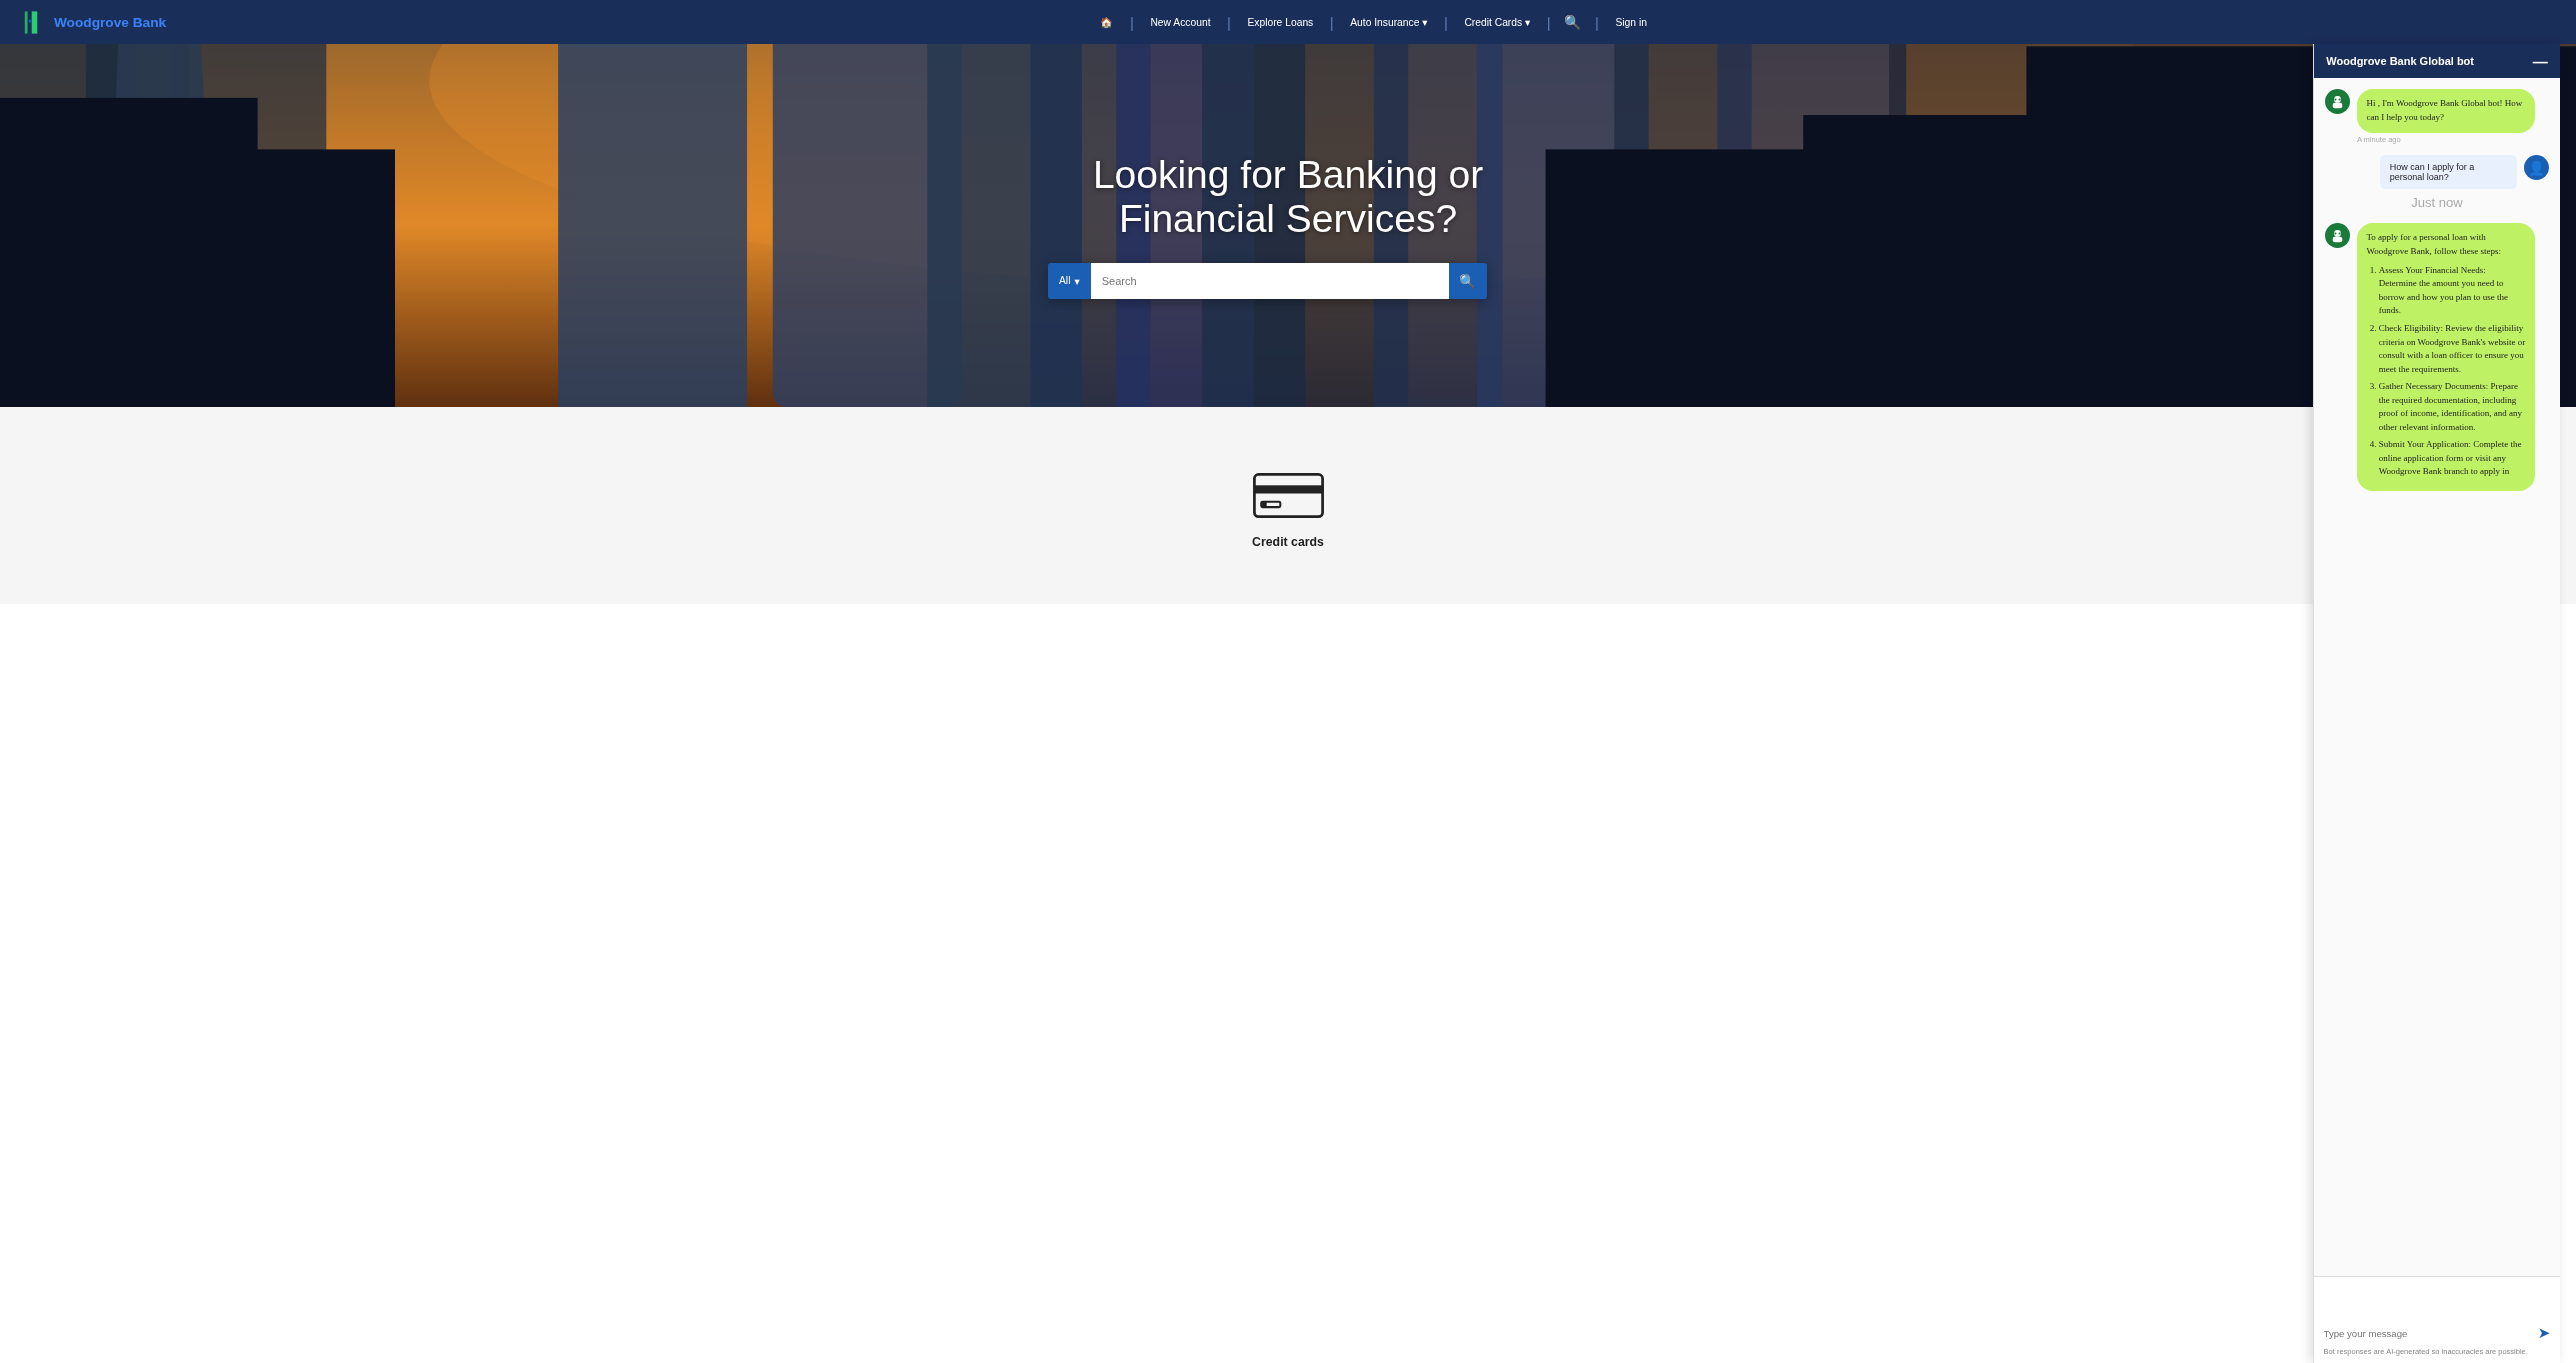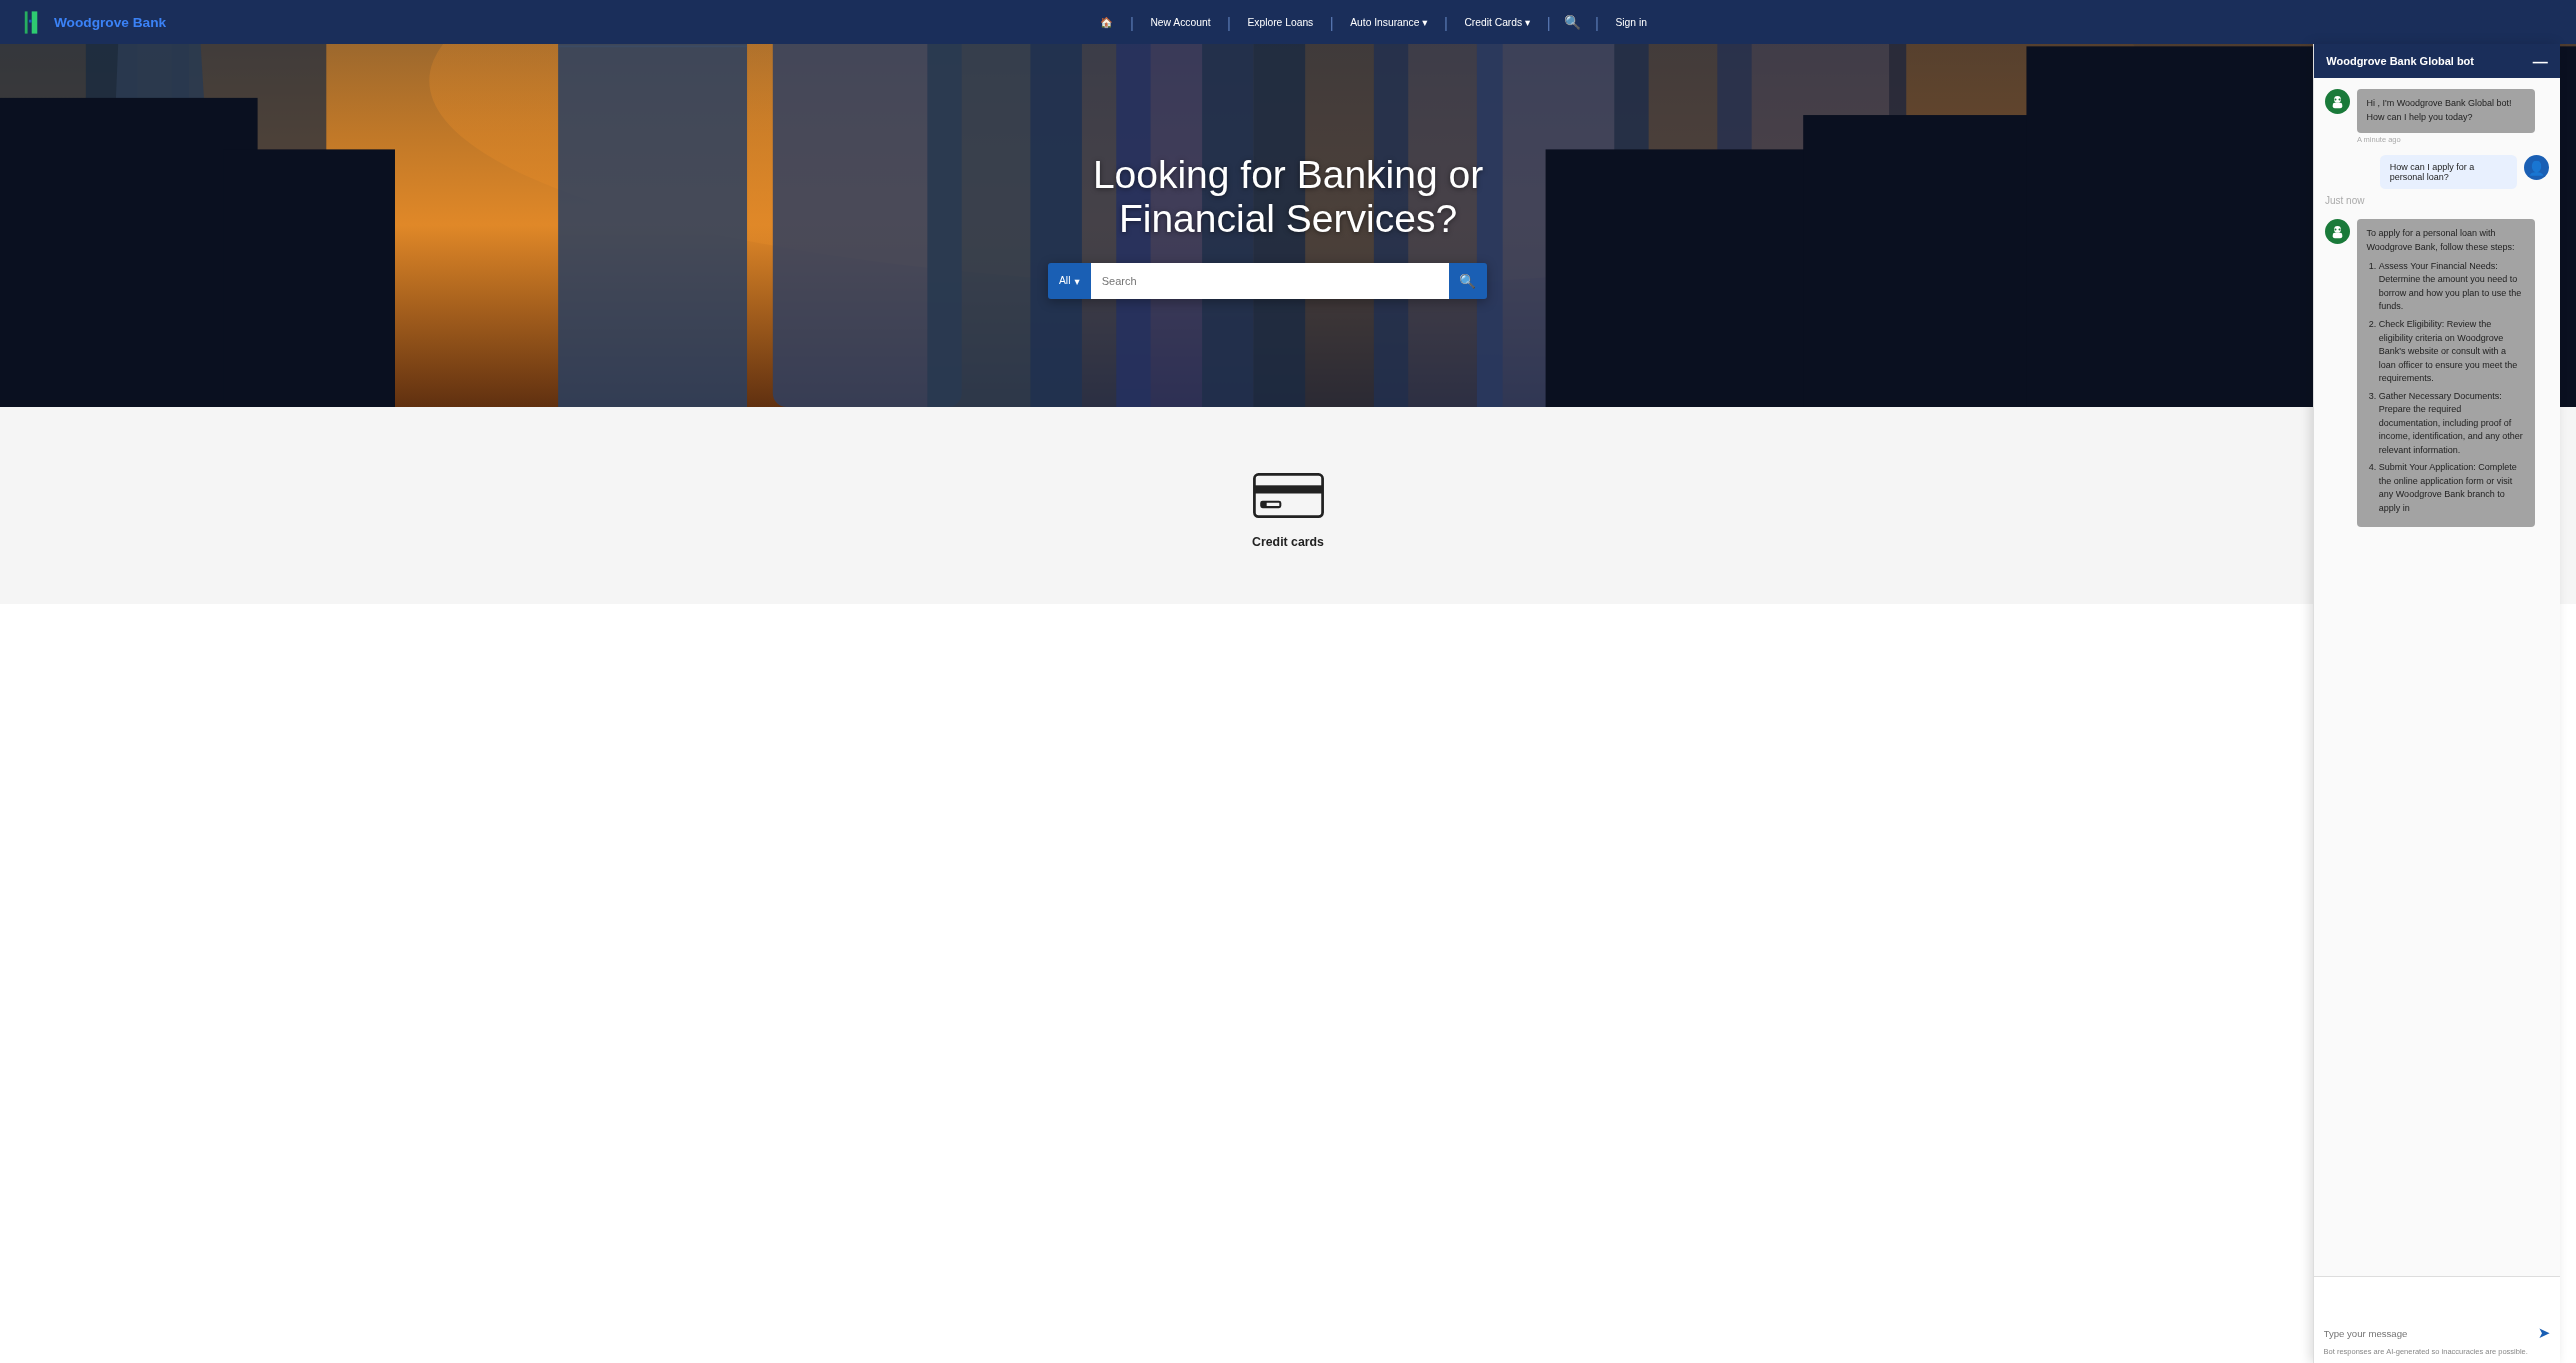--- a/index.html
+++ b/index.html
@@ -226,27 +226,28 @@
       border-radius: 50%;
       background: #1a7a3a;
       display: flex;
       align-items: center;
       justify-content: center;
       flex-shrink: 0;
       color: white;
       font-size: 12.3px;
     }
     .chat-bubble-bot {
-      background: #a3a3a3;
-      border-radius: 4px;
+      background: #bef264;
+      border-radius: 16px;
       padding: 8.2px 9.6px;
       font-size: 9px;
       color: #222;
       max-width: 178px;
       line-height: 1.5;
+      font-family: Liberation Serif, serif;
     }
     .chat-msg-user {
       display: flex;
       gap: 6.9px;
       align-items: flex-start;
       justify-content: flex-end;
     }
     .user-avatar {
       width: 25px;
       height: 25px;
@@ -300,22 +301,22 @@
       cursor: pointer;
       color: #1a5fb4;
       font-size: 15px;
     }
     .chat-disclaimer {
       font-size: 7.5px;
       color: #888;
       margin-top: 4.1px;
     }
     .just-now-label {
-      text-align: left;
-      font-size: 10px;
+      text-align: center;
+      font-size: 13px;
       color: #aaa;
       margin: -5.5px 0 2.7px;
     }
     .minute-ago-label {
       font-size: 7.5px;
       color: #aaa;
       margin-top: 2.7px;
     }
   </style>
 </head>

